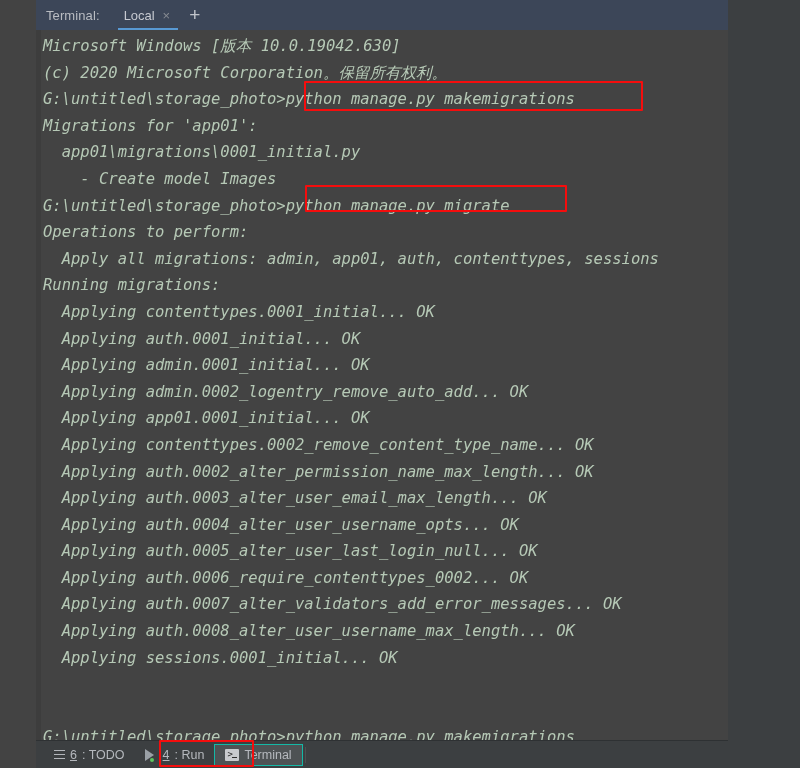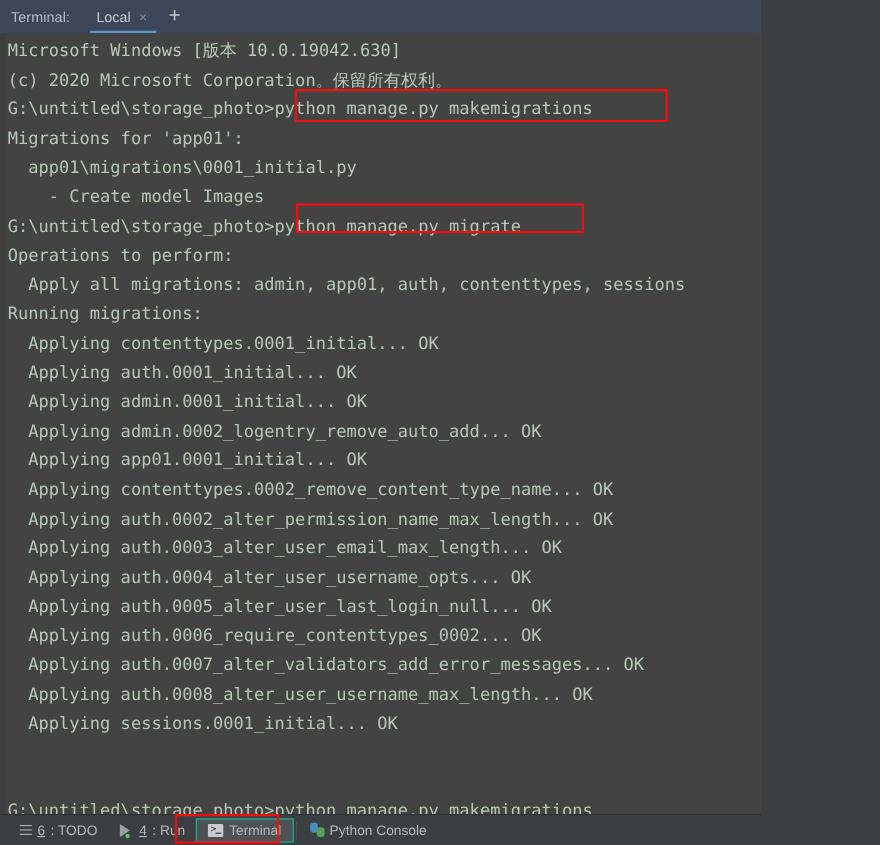--- a/index.html
+++ b/index.html
@@ -15,20 +15,21 @@
     -webkit-font-smoothing: antialiased;
   }
 
   #app {
     position: relative;
     width: 692px;
     height: 768px;
     background: #434343;
     display: flex;
     flex-direction: column;
+    padding-left: 36px;
   }
 
   
   .tabbar {
     height: 30px;
     min-height: 30px;
     background: #3c4658;
     display: flex;
     align-items: stretch;
     padding-left: 10px;
@@ -113,20 +114,21 @@
     right: 0;
     font-family: "DejaVu Sans Mono", "Liberation Mono", monospace;
     font-size: 15.5px;
     line-height: 26.6px;
     color: #b6c9b6;
     white-space: pre;
     letter-spacing: 0px;
   }
   .line {
     height: 26.6px;
+    font-style: italic;
   }
   .line.blank { color: transparent; }
 
   
   .redbox {
     position: absolute;
     border: 2px solid #f50d0d;
     border-radius: 1px;
     pointer-events: none;
     box-sizing: border-box;
@@ -292,26 +294,19 @@
       <span>: Run</span>
     </div>
 
     <div class="sb-item selected">
       <span class="ico icon-terminal"></span>
       <span>Terminal</span>
     </div>
 
     <div class="sb-sep"></div>
 
-    <div class="sb-item">
-      <span class="ico icon-python">
-          <span class="pb a"></span>
-          <span class="pb b"></span>
-        </span>
-      <span>Python Console</span>
-    </div>
 
   </div>
 
   <div id="statusbar-annotations" style="position: absolute; left: 0px; top: 0px; width: 800px; height: 768px; pointer-events: none;">
       <div class="redbox" style="left: 159px; top: 740px; width: 95px; height: 27px; border-color: rgb(245, 13, 13);"></div>
     </div>
 </div>
 
 </body></html>

